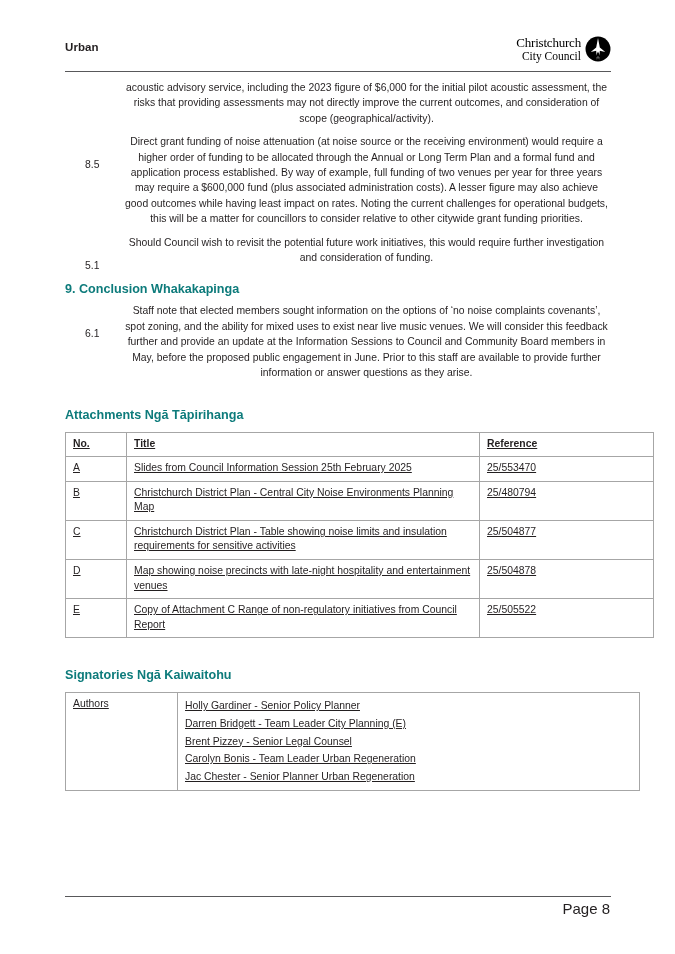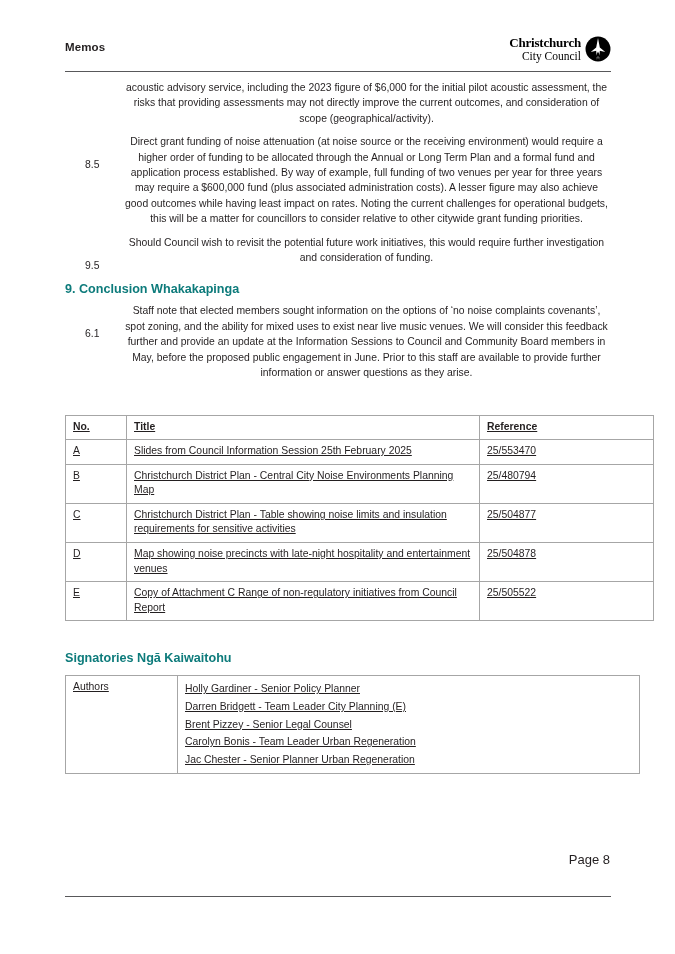--- a/index.html
+++ b/index.html
@@ -46,21 +46,21 @@
     display: flex;
     align-items: center;
     gap: 4px;
   }
   .logo-text {
     text-align: right;
     line-height: 1.05;
   }
   .logo-line1 {
     font-size: 13px;
-    font-weight: bold;
+    font-weight: normal;
     font-family: "Liberation Serif", serif;
     letter-spacing: -0.2px;
     color: #000;
     display: block;
   }
   .logo-line2 {
     font-size: 11.5px;
     font-family: "Liberation Serif", serif;
     color: #000;
     display: block;
@@ -179,32 +179,32 @@
     position: absolute;
     left: 65px;
     top: 896px;
     width: 546px;
     height: 0;
     border-top: 1.3px solid #58585a;
   }
   .footer-text {
     position: absolute;
     right: 65px;
-    top: 852px;
-    font-size: 13px;
+    top: 900px;
+    font-size: 15px;
     color: #231f20;
   }
 </style>
 </head>
 <body>
 
 <div class="page">
 
   <div class="header">
-    <div class="header-title">Memos</div>
+    <div class="header-title">Urban</div>
 
     <div class="logo-wrap">
       <div class="logo-text">
         <span class="logo-line1">Christchurch</span>
         <span class="logo-line2">City Council</span>
       </div>
       <svg class="logo-mark" viewBox="0 0 100 100" aria-hidden="true">
         <circle cx="50" cy="50" r="48" fill="#000000"></circle>
         <path d="M50 8 L57 44 L78 62 L57 57 L54 92 L50 66 L46 92 L43 57 L22 62 L43 44 Z" fill="#ffffff"></path>
         <path d="M50 60 L62 86 L50 78 L38 86 Z" fill="#000000"></path>
@@ -222,41 +222,42 @@
     <div class="gap-8"></div>
 
     <div class="para">
       <div class="para-num">8.5</div>
       <div class="para-body">Direct grant funding of noise attenuation (at noise source or the receiving environment) would require a higher order of funding to be allocated through the Annual or Long Term Plan and a formal fund and application process established. By way of example, full funding of two venues per year for three years may require a $600,000 fund (plus associated administration costs). A lesser figure may also achieve good outcomes while having least impact on rates. Noting the current challenges for operational budgets, this will be a matter for councillors to consider relative to other citywide grant funding priorities.</div>
     </div>
 
     <div class="gap-8"></div>
 
     <div class="para">
-      <div class="para-num">9.5</div>
+      <div class="para-num">5.1</div>
       <div class="para-body">Should Council wish to revisit the potential future work initiatives, this would require further investigation and consideration of funding.</div>
     </div>
 
     <div class="gap-16"></div>
 
     <div class="section-head">
       <span class="sh-num">9.</span>
       <span class="sh-text">Conclusion Whakakapinga</span>
     </div>
 
     <div class="gap-5"></div>
 
     <div class="para">
       <div class="para-num">6.1</div>
       <div class="para-body">Staff note that elected members sought information on the options of ‘no noise complaints covenants’, spot zoning, and the ability for mixed uses to exist near live music venues. We will consider this feedback further and provide an update at the Information Sessions to Council and Community Board members in May, before the proposed public engagement in June. Prior to this staff are available to provide further information or answer questions as they arise.</div>
     </div>
 
     <div class="gap-16"></div>
     <div class="gap-10"></div>
 
+    <div class="block-head">Attachments Ngā Tāpirihanga</div>
 
     <div class="gap-8"></div>
 
     <table class="doc-table">
       <thead>
         <tr>
           <th class="col-no">No.</th>
           <th class="col-title">Title</th>
           <th class="col-ref">Reference</th>
         </tr>

